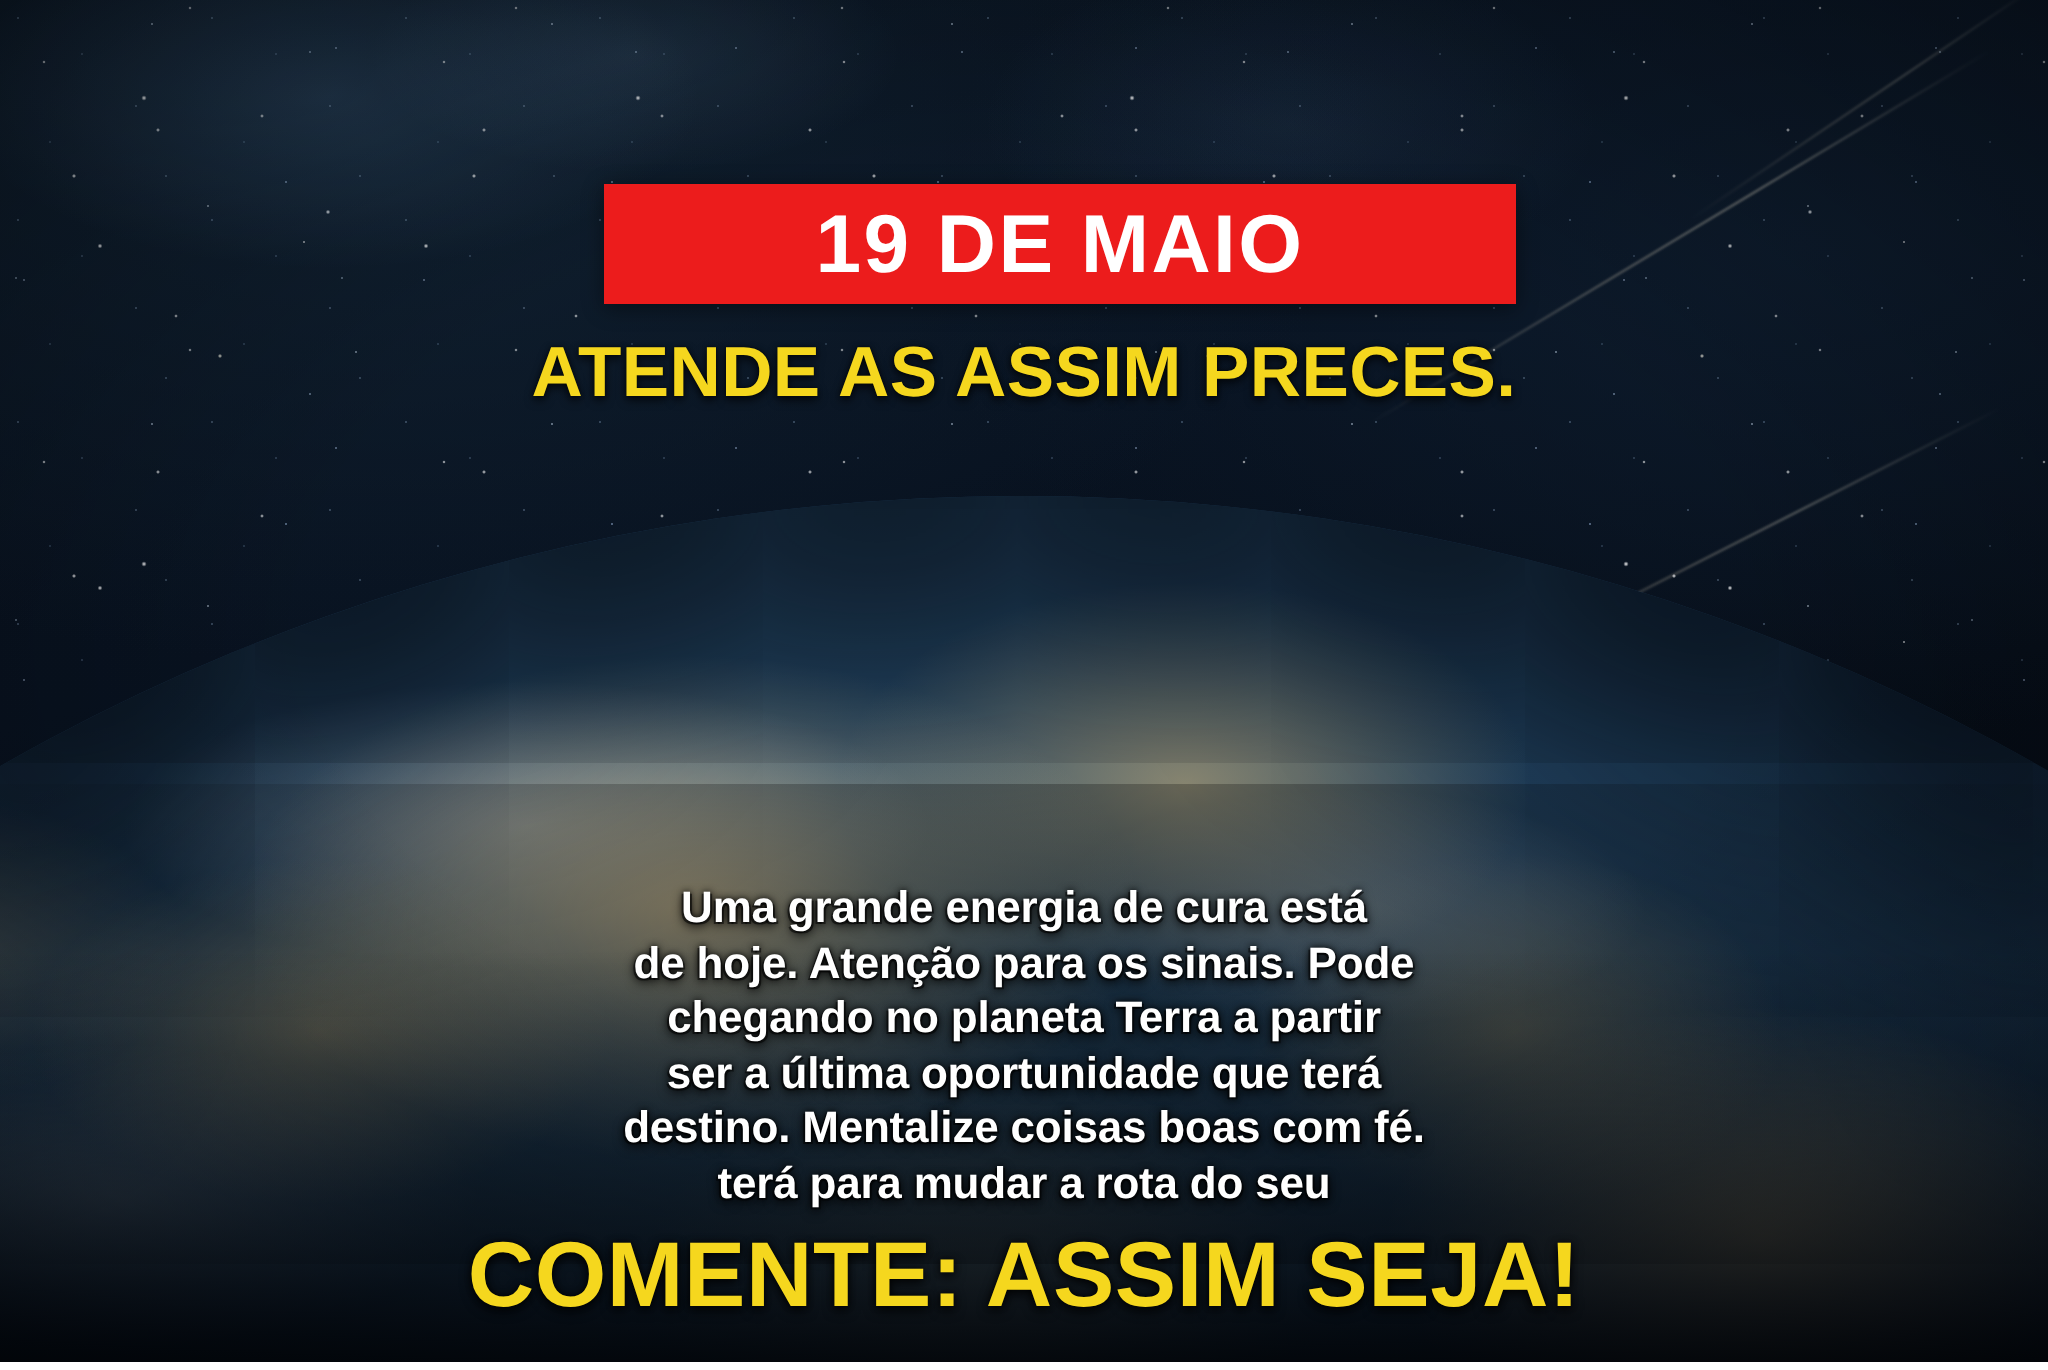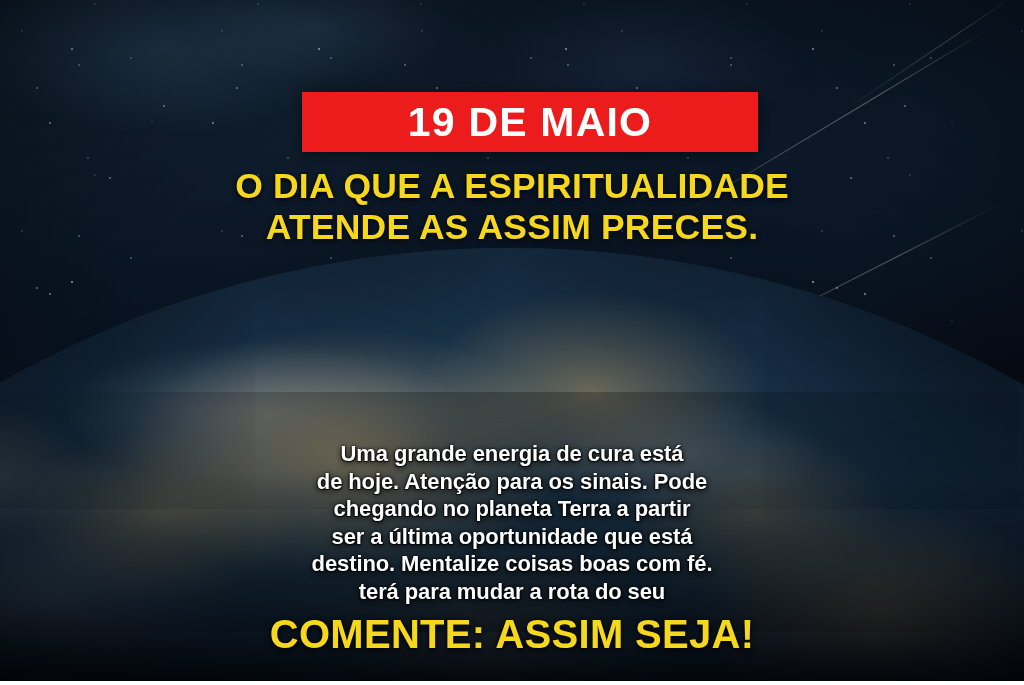--- a/index.html
+++ b/index.html
@@ -260,21 +260,21 @@
       -1px 1px 0 rgba(0,0,0,.5);
     font-family:"Liberation Sans", sans-serif;
   }
   .body-line{ display:block; white-space:nowrap; }
 
   .cta{
     position:absolute;
     left:0; right:0; top:612px;
     text-align:center;
     color:#F5D71E;
-    font-size:40px;
+    font-size:46px;
     font-weight:700;
     letter-spacing:.3px;
     line-height:1.1;
     white-space:nowrap;
     text-shadow:0 2px 6px rgba(0,0,0,.85), 0 0 3px rgba(0,0,0,.7);
     font-family:"Liberation Sans", sans-serif;
   }
 </style>
 </head>
 <body>
@@ -305,29 +305,28 @@
   <div class="text-scrim"></div>
   <div class="bottom-shade"></div>
 
   <div class="content">
 
     <div class="date-banner">
       <span class="date-banner-text">19 DE MAIO</span>
     </div>
 
     <div class="headline">
-      <span class="headline-line">O DIA QUE A ESPIRITUALIDADE</span>
       <span class="headline-line">ATENDE AS ASSIM PRECES.</span>
     </div>
 
     <div class="body-copy">
       <span class="body-line">Uma grande energia de cura está</span>
       <span class="body-line">de hoje. Atenção para os sinais. Pode</span>
       <span class="body-line">chegando no planeta Terra a partir</span>
-      <span class="body-line">ser a última oportunidade que está</span>
+      <span class="body-line">ser a última oportunidade que terá</span>
       <span class="body-line">destino. Mentalize coisas boas com fé.</span>
       <span class="body-line">terá para mudar a rota do seu</span>
     </div>
 
     <div class="cta">COMENTE: ASSIM SEJA!</div>
 
   </div>
 
   <div class="bottom-strip"></div>
 </div>

